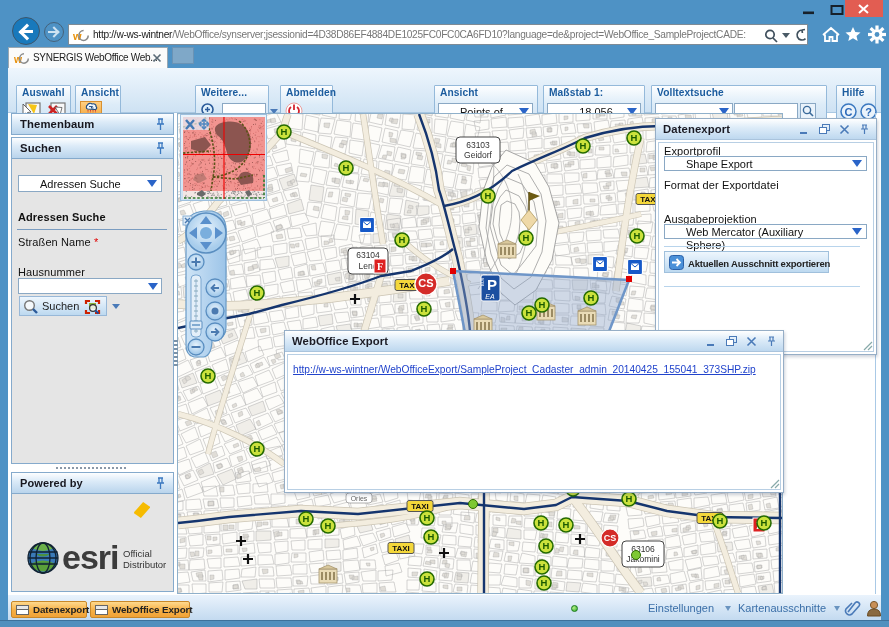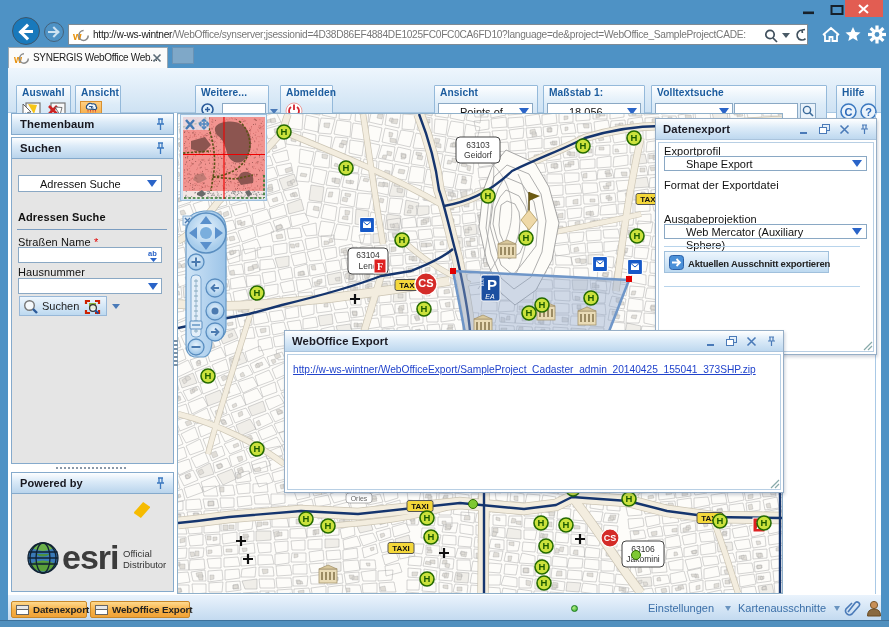--- a/index.html
+++ b/index.html
@@ -166,21 +166,21 @@
       </div>
       <div class="tgroup" style="left:426px;width:104px">
         <div class="tlabel">Ansicht</div>
         <div class="ticons" style="left:3px;right:3px">
           <span class="dd" style="width:95px;height:16px">Points of Intere...<span class="arr" style="right:3px"></span></span>
         </div>
       </div>
       <div class="tgroup" style="left:535px;width:102px">
         <div class="tlabel">Maßstab 1:</div>
         <div class="ticons" style="left:3px">
-          <span class="dd" style="width:94px;height:16px;text-align:left;padding-right:17px">18.056<span class="arr" style="right:3px"></span></span>
+          <span class="dd" style="width:94px;height:16px;text-align:center;padding-right:17px">18.056<span class="arr" style="right:3px"></span></span>
         </div>
       </div>
       <div class="tgroup" style="left:643px;width:176px">
         <div class="tlabel">Volltextsuche</div>
         <div class="ticons" style="left:3px">
           <span class="dd" style="width:78px;height:16px">
             <span class="arr" style="right:3px"></span>
           </span>
           <span class="dd" style="width:64px;height:16px;margin-left:-3px"></span>
           <svg width="16" height="16" viewBox="0 0 16 16" style="margin-left:-2px">
@@ -210,26 +210,20 @@
         </svg></div>
       <div style="height:2px"></div>
       <div class="phead">Suchen<svg class="pin" width="11" height="13" viewBox="0 0 11 13">
           <path d="M3,1 h5 M4,1 v5 h3 v-5 M2,6 h7 M5.5,6 v6" stroke="#3a78c0" stroke-width="1.3" fill="none"></path>
         </svg></div>
       <div class="pbody" style="height:305px">
         <div class="dd" style="position:absolute;left:6px;top:16px;width:144px;height:17px;line-height:15px">Adressen Suche<span class="arr" style="right:4px;top:4px"></span></div>
         <div class="flabel" style="position:absolute;left:6px;top:52px;font-weight:bold">Adressen Suche</div>
         <div style="position:absolute;left:5px;top:70px;width:150px;height:1px;background:#7a9cc0"></div>
         <div class="flabel" style="position:absolute;left:6px;top:77px">Straßen Name <span style="color:#e00000">*</span></div>
-        <div class="input" style="position:absolute;left:6px;top:88px;width:144px">
-          <svg style="position:absolute;right:1px;top:1px" width="13" height="13" viewBox="0 0 13 13">
-            <text x="1" y="7" font-size="7.5" font-weight="bold" fill="#2a64c8" font-family="Liberation Sans,sans-serif">ab</text>
-            <path d="M3,9 l3.5,4 3.5,-4Z" fill="#2a64c8"></path>
-          </svg>
-        </div>
         <div class="flabel" style="position:absolute;left:6px;top:107px">Hausnummer</div>
         <div class="input" style="position:absolute;left:6px;top:119px;width:144px">
           <span class="downtri" style="right:3px;top:4px"></span>
         </div>
         <div style="position:absolute;left:7px;top:137px;width:88px;height:20px;background:linear-gradient(#eef6fd,#bdd9f0);border:1px solid #98b8d8">
           <svg style="position:absolute;left:3px;top:2px" width="16" height="16" viewBox="0 0 16 16">
             <circle cx="6.5" cy="6.5" r="4.8" fill="#f4f8fb" stroke="#777" stroke-width="1.4"></circle>
             <path d="M10,10 L14,14" stroke="#2a5a9a" stroke-width="2.4"></path>
           </svg>
           <span style="position:absolute;left:22px;top:3px;font-size:11px;color:#222">Suchen</span>

